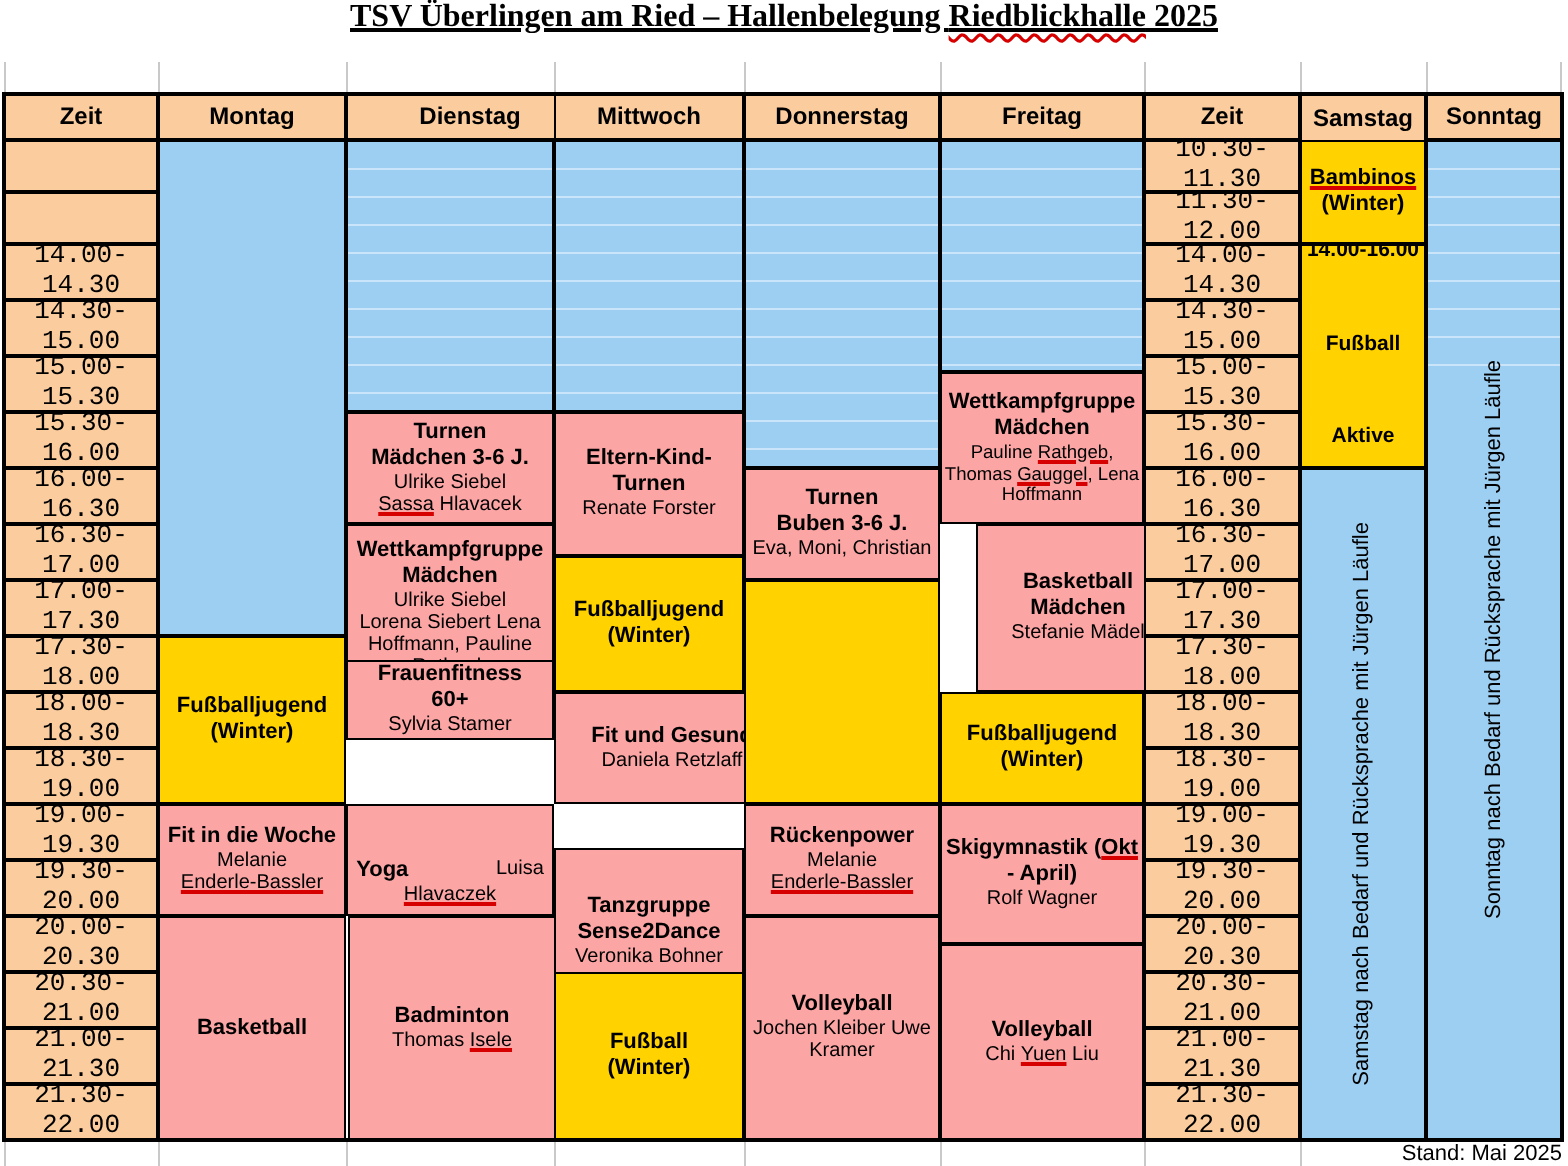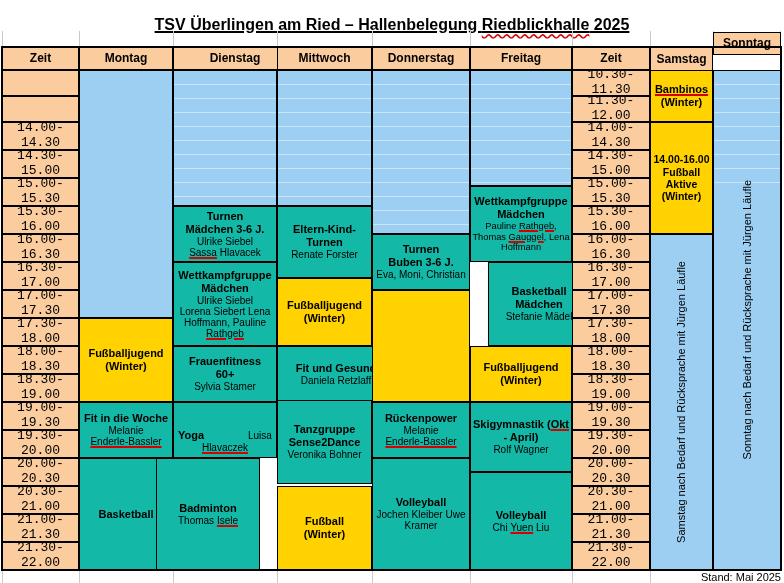--- a/index.html
+++ b/index.html
@@ -4,42 +4,42 @@
 <style>
   html,body{margin:0;padding:0;}
   body{width:784px;height:583px;position:relative;background:#fff;color:#000;
        font-family:"Liberation Sans",sans-serif;overflow:hidden;}
   .cell{position:absolute;box-sizing:border-box;border:1px solid #000;
         display:flex;flex-direction:column;align-items:center;justify-content:center;
         text-align:center;overflow:hidden;line-height:1.15;}
   .peach{background:#FBCD9E;}
   .blue{background:#9DCFF3;}
   .bluelines{background:repeating-linear-gradient(to bottom,#9DCFF3 0px,#9DCFF3 12.8px,#CAE5FA 12.8px,#CAE5FA 14px);}
-  .yellow{background:#14b8a6;}
+  .yellow{background:#fca5a5;}
   .gold{background:#FFD200;}
   .head{font-weight:bold;font-size:12px;}
   .tm{font-size:13px;font-family:Liberation Mono, monospace;}
   .t{font-weight:bold;font-size:11px;line-height:1.18;}
-  .t.sm2{font-size:10.5px;}
+  .t.sm2{font-size:10.5px;margin-top:34px;}
   .n{font-size:10px;line-height:1.12;}
   .n.sm{font-size:9.3px;}
   .ru{text-decoration:underline;text-decoration-color:#D60000;text-decoration-thickness:1.5px;text-underline-offset:1px;}
   .ml{margin-left:0.28em;}
   .vert{writing-mode:vertical-rl;transform:rotate(180deg);font-size:11px;white-space:nowrap;}
   .stripes{position:absolute;left:0;top:0;width:100%;height:120px;
            background:repeating-linear-gradient(to bottom,transparent 0px,transparent 12.8px,#CAE5FA 12.8px,#CAE5FA 14px);}
-  .title{position:absolute;left:0;top:16px;width:100%;text-align:center;font-weight:bold;font-size:16px;}
+  .title{position:absolute;left:0;top:0;width:100%;text-align:center;font-weight:bold;font-size:16px;font-family:Liberation Serif, serif;}
   .tu{text-decoration:underline;text-decoration-thickness:1.5px;}
   .sq{text-decoration:underline wavy #D60000;text-decoration-skip-ink:none;text-underline-offset:3px;}
   .outer{position:absolute;left:1px;top:46px;width:781px;height:525px;border:2px solid #000;
          box-sizing:border-box;pointer-events:none;}
   .footer{position:absolute;top:571px;right:3px;font-size:11px;background:#fff;padding-left:4px;}
   .gl{position:absolute;top:31px;height:16px;width:1px;background:#C9C9C9;}
   .gb{position:absolute;top:571px;height:12px;width:1px;background:#C9C9C9;}
-  .yrow{display:flex;justify-content:space-between;width:92%;align-items:center;margin-top:23px;}
+  .yrow{display:flex;justify-content:space-between;width:92%;align-items:flex-start;margin-top:23px;}
 </style>
 </head>
 <body>
 
 <div class="title"><span class="tu"><span>TSV Überlingen am Ried – Hallenbelegung </span><span class="sq">Riedblickhalle</span><span> 2025</span></span></div>
 
 <div class="gl" style="left:2px"></div>
 <div class="gl" style="left:79px"></div>
 <div class="gl" style="left:173px"></div>
 <div class="gl" style="left:277px"></div>
@@ -51,21 +51,21 @@
 <div class="gl" style="left:780px"></div>
 
 <div class="cell peach head" style="left:2px;top:47px;width:77px;height:23px">Zeit</div>
 <div class="cell peach head" style="left:79px;top:47px;width:94px;height:23px">Montag</div>
 <div class="cell peach head" style="left:173px;top:47px;width:124px;height:23px">Dienstag</div>
 <div class="cell peach head" style="left:277px;top:47px;width:95px;height:23px">Mittwoch</div>
 <div class="cell peach head" style="left:372px;top:47px;width:98px;height:23px">Donnerstag</div>
 <div class="cell peach head" style="left:470px;top:47px;width:102px;height:23px">Freitag</div>
 <div class="cell peach head" style="left:572px;top:47px;width:78px;height:23px">Zeit</div>
 <div class="cell peach head" style="left:650px;top:47px;width:63px;height:25px">Samstag</div>
-<div class="cell peach head" style="left:713px;top:32px;width:68px;height:23px">Sonntag</div>
+<div class="cell peach head" style="left:713px;top:47px;width:68px;height:23px">Sonntag</div>
 
 <div class="cell peach tm" style="left:2px;top:70px;width:77px;height:26px"></div>
 <div class="cell peach tm" style="left:2px;top:96px;width:77px;height:26px"></div>
 <div class="cell peach tm" style="left:2px;top:122px;width:77px;height:28px">14.00-14.30</div>
 <div class="cell peach tm" style="left:2px;top:150px;width:77px;height:28px">14.30-15.00</div>
 <div class="cell peach tm" style="left:2px;top:178px;width:77px;height:28px">15.00-15.30</div>
 <div class="cell peach tm" style="left:2px;top:206px;width:77px;height:28px">15.30-16.00</div>
 <div class="cell peach tm" style="left:2px;top:234px;width:77px;height:28px">16.00-16.30</div>
 <div class="cell peach tm" style="left:2px;top:262px;width:77px;height:28px">16.30-17.00</div>
 <div class="cell peach tm" style="left:2px;top:290px;width:77px;height:28px">17.00-17.30</div>
@@ -101,52 +101,52 @@
   <div class="n"><span class="ru">Sassa</span><span class="ml">Hlavacek</span></div>
 </div>
 <div class="cell yellow" style="left:173px;top:262px;width:104px;height:84px">
   <div class="t">Wettkampfgruppe</div>
   <div class="t">Mädchen</div>
   <div class="n">Ulrike Siebel</div>
   <div class="n">Lorena Siebert Lena</div>
   <div class="n">Hoffmann, Pauline</div>
   <div class="n"><span class="ru">Rathgeb</span></div>
 </div>
-<div class="cell yellow" style="left:173px;top:346px;width:104px;height:56px">
+<div class="cell yellow" style="left:173px;top:330px;width:104px;height:40px">
   <div class="t">Frauenfitness</div>
   <div class="t">60+</div>
   <div class="n">Sylvia Stamer</div>
 </div>
 <div class="cell yellow" style="left:173px;top:402px;width:104px;height:56px">
   <div class="yrow">
       <span class="t">Yoga</span>
       <span class="n">Luisa</span>
     </div>
   <div class="n"><span class="ru">Hlavaczek</span></div>
 </div>
-<div class="cell yellow" style="left:156px;top:458px;width:104px;height:112px">
+<div class="cell yellow" style="left:174px;top:458px;width:104px;height:112px">
   <div class="t">Badminton</div>
   <div class="n"><span>Thomas</span><span class="ru ml">Isele</span></div>
 </div>
 
 <div class="cell bluelines" style="left:277px;top:70px;width:95px;height:136px"></div>
 <div class="cell yellow" style="left:277px;top:206px;width:95px;height:72px">
   <div class="t">Eltern-Kind-</div>
   <div class="t">Turnen</div>
   <div class="n">Renate Forster</div>
 </div>
 <div class="cell gold" style="left:277px;top:278px;width:95px;height:68px">
   <div class="t">Fußballjugend</div>
   <div class="t">(Winter)</div>
 </div>
 <div class="cell yellow" style="left:277px;top:346px;width:118px;height:56px">
   <div class="t">Fit und Gesund</div>
   <div class="n">Daniela Retzlaff</div>
 </div>
-<div class="cell yellow" style="left:277px;top:400px;width:95px;height:84px">
+<div class="cell yellow" style="left:277px;top:424px;width:95px;height:84px">
   <div class="t">Tanzgruppe</div>
   <div class="t">Sense2Dance</div>
   <div class="n">Veronika Bohner</div>
 </div>
 <div class="cell gold" style="left:277px;top:486px;width:95px;height:84px">
   <div class="t">Fußball</div>
   <div class="t">(Winter)</div>
 </div>
 
 <div class="cell bluelines" style="left:372px;top:70px;width:98px;height:164px"></div>

